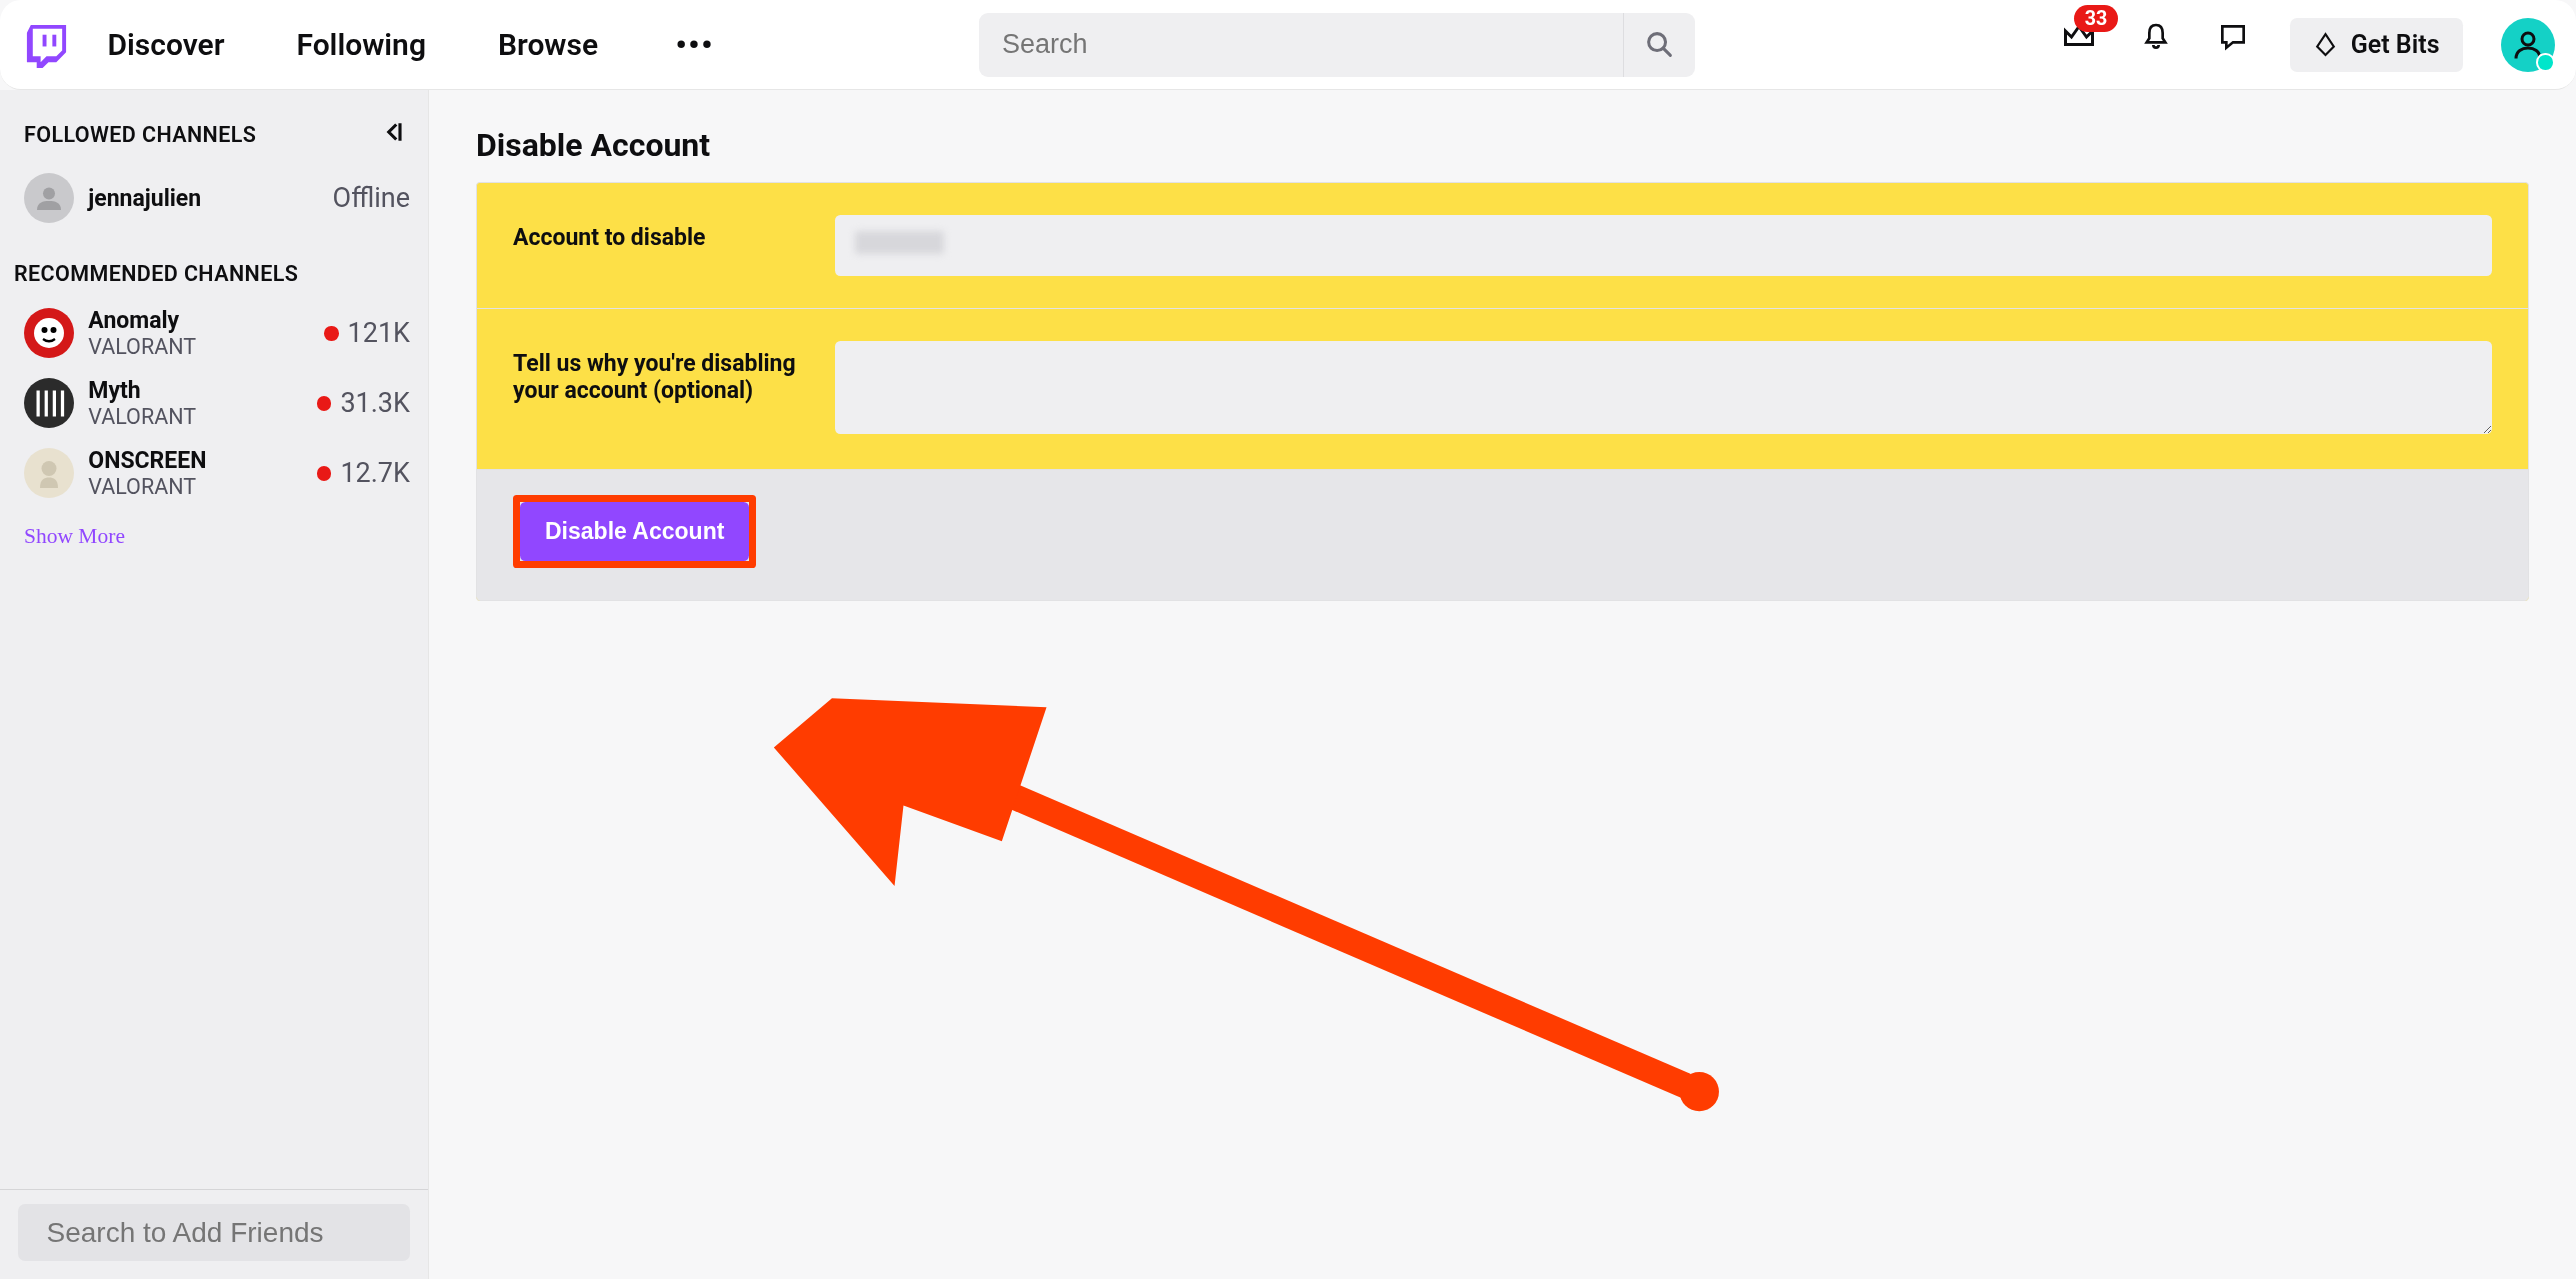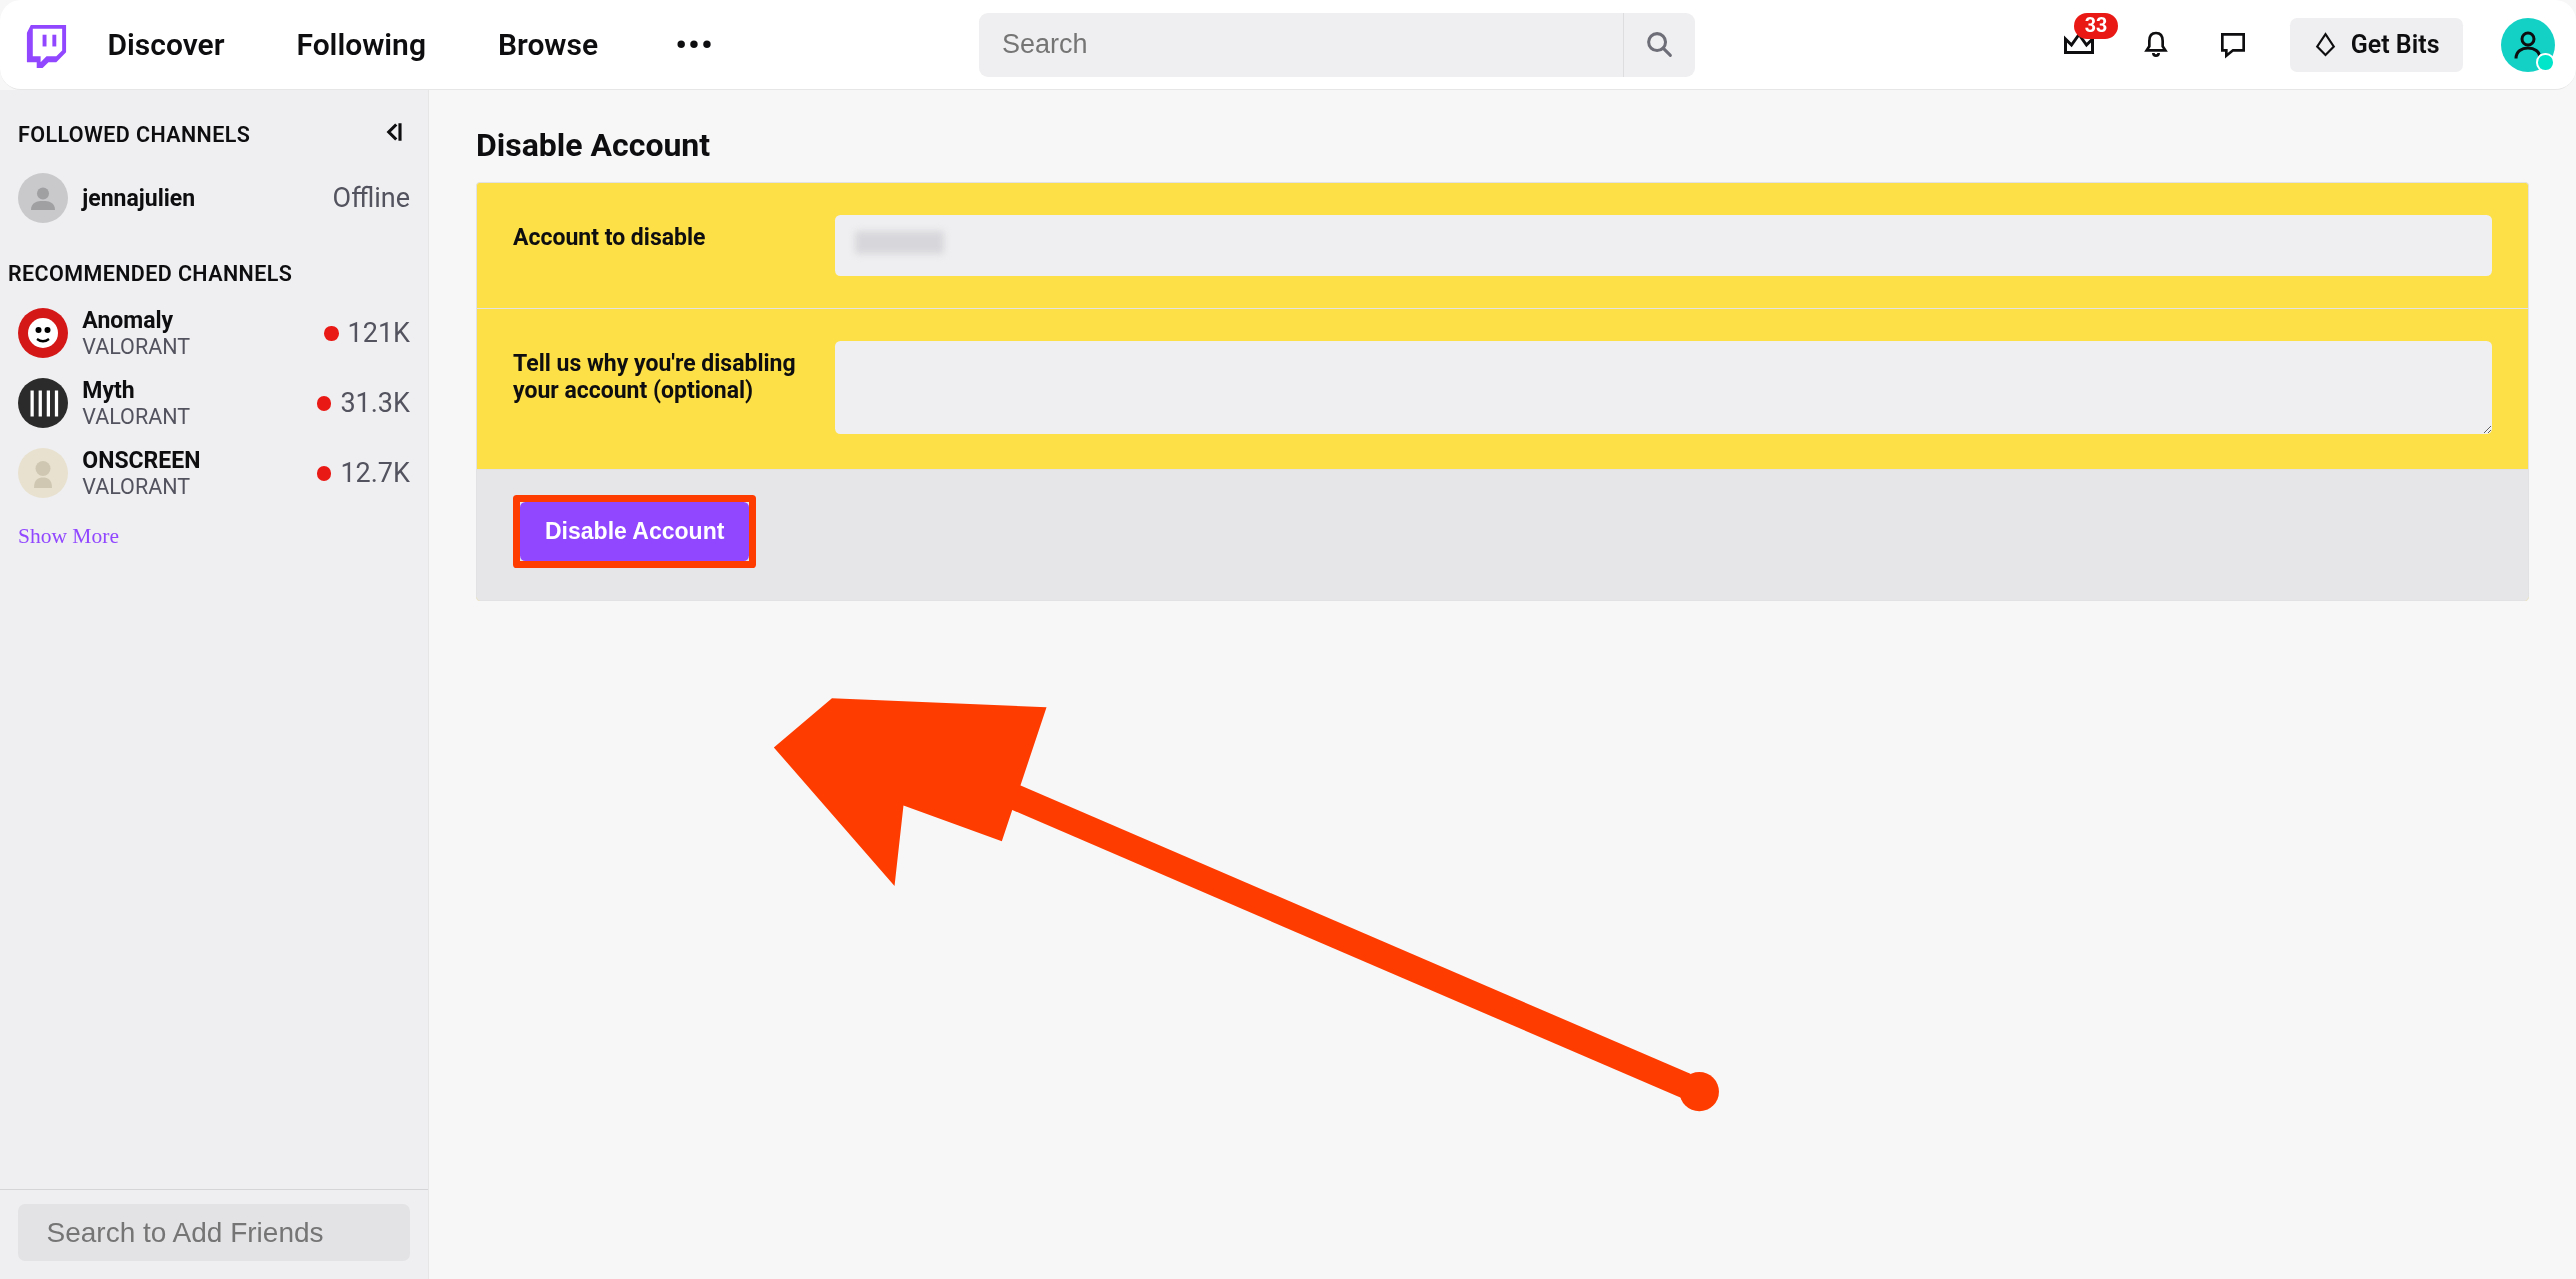--- a/index.html
+++ b/index.html
@@ -67,21 +67,20 @@
     border: none;
     border-left: 1.8px solid #dddde0;
     border-radius: 0 9px 9px 0;
     display: flex; align-items: center; justify-content: center;
     cursor: pointer;
   }
   
   .right-cluster {
     margin-left: auto;
     display: flex;
-    align-items: center;
     gap: 38px;
   }
   .icon-btn {
     position: relative;
     width: 39px; height: 39px;
     display: flex; align-items: center; justify-content: center;
     cursor: pointer;
   }
   .badge {
     position: absolute;
@@ -127,21 +126,21 @@
   }
   
   .sidebar {
     width: 429px;
     background: #efeff1;
     border-right: 1.8px solid #e6e6e6;
     display: flex;
     flex-direction: column;
     position: relative;
   }
-  .sidebar-content { flex: 1; padding-top: 16px; }
+  .sidebar-content { flex: 1; padding-top: 16px; margin-left: 6px; }
   .side-section-title {
     font-size: 21.5px;
     font-weight: 600;
     letter-spacing: 0.4px;
     color: #0e0e10;
     padding: 10.7px 18px 12.5px;
     text-transform: uppercase;
     display: flex;
     align-items: center;
     justify-content: space-between;

